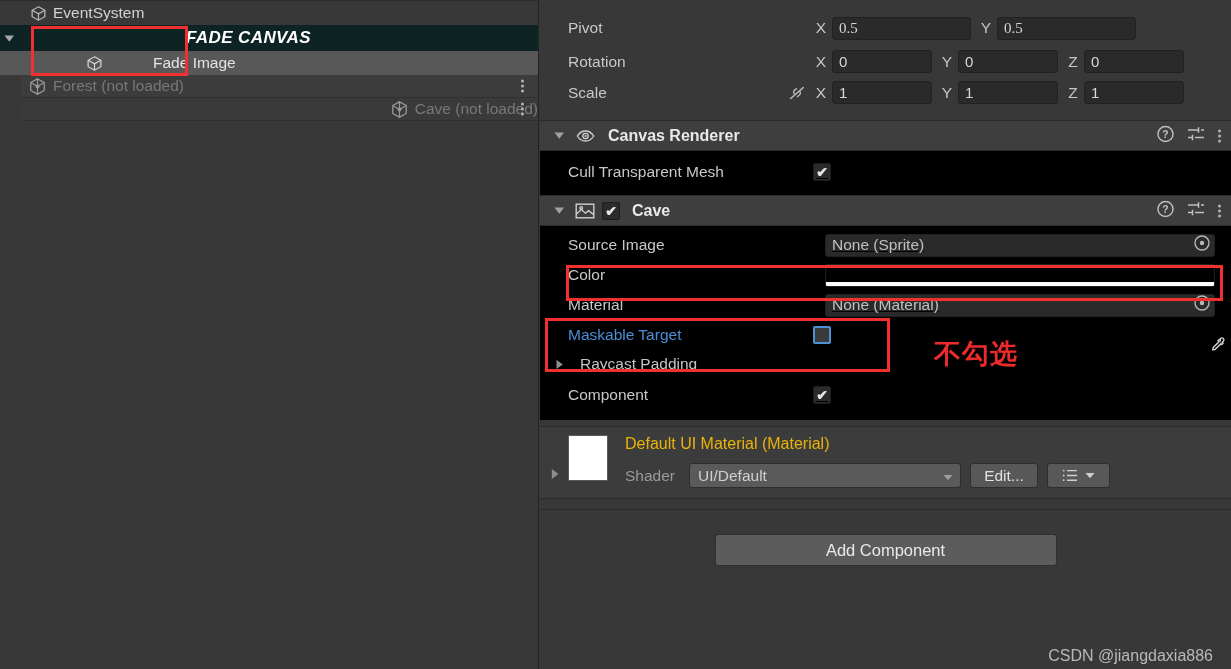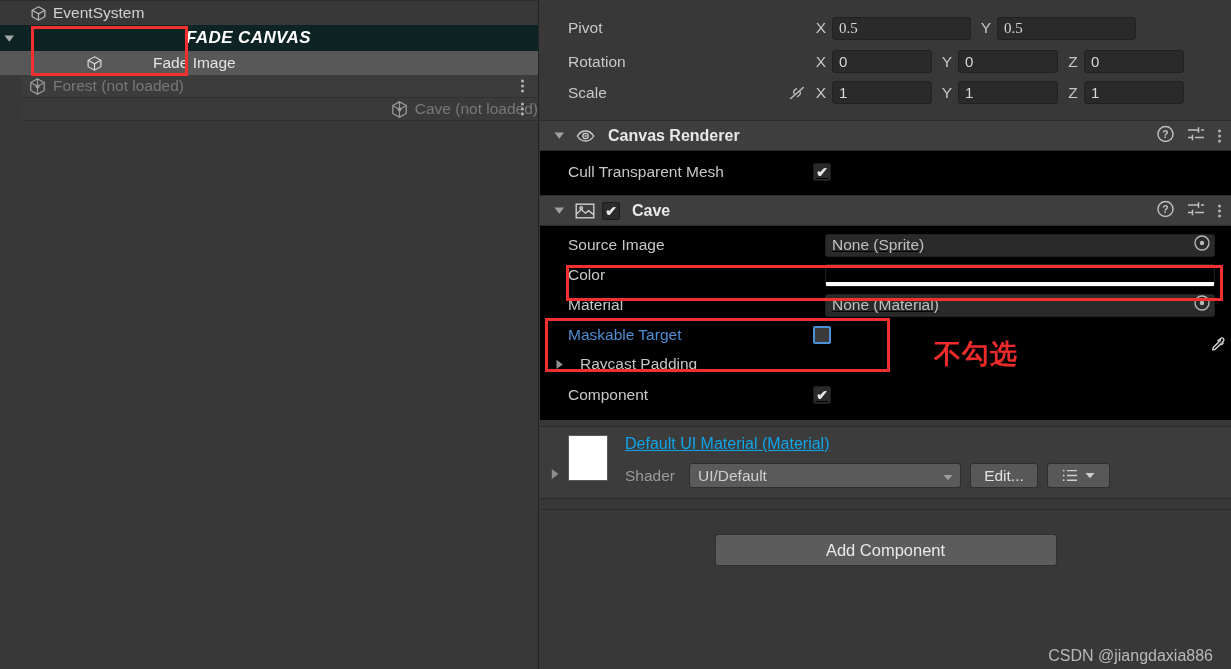--- a/index.html
+++ b/index.html
@@ -182,21 +182,21 @@
     border-top: 1px solid #2b2b2b;
     border-bottom: 1px solid #2b2b2b;
     position: relative;
     padding: 8px 0 10px 0;
   }
   .mat-preview {
     width: 40px; height: 46px;
     background: #ffffff;
     border: 1px solid #5c5c5c;
   }
-  .mat-title { font-size: 16px; color: #0ea5e9; text-decoration: underline; }
+  .mat-title { font-size: 16px; color: #eab308; }
   .shader-label { font-size: 15.5px; color: #9a9a9a; }
   .shader-dd {
     background: #5a5a5a;
     border: 1px solid #2e2e2e;
     border-radius: 3px;
     height: 25px;
     display: flex; align-items: center;
     padding-left: 8px;
     color: #cfcfcf;
     font-size: 15.5px;

